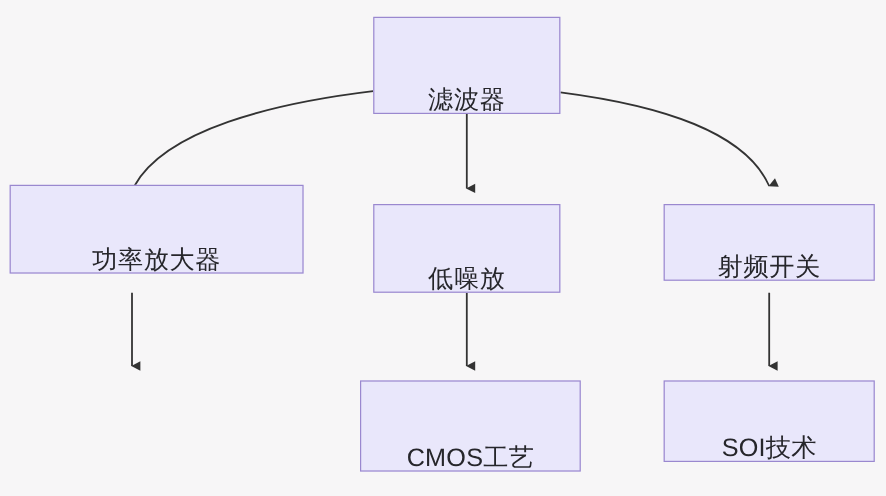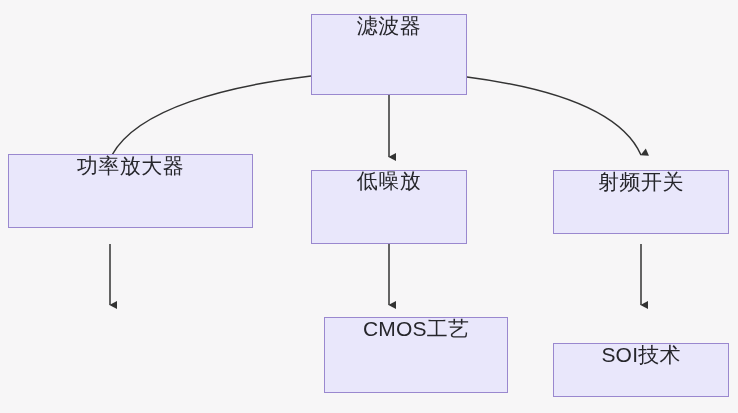--- a/index.html
+++ b/index.html
@@ -25,21 +25,21 @@
     width: 738px;
     height: 413px;
     pointer-events: none;
   }
   .node {
     position: absolute;
     box-sizing: border-box;
     background: #e9e7fb;
     border: 1.6px solid #9a88cf;
     display: flex;
-    align-items: flex-start;
+    align-items: flex-end;
     justify-content: center;
     z-index: 2;
   }
   .node-label {
     color: #26262b;
     font-size: 21px;
     line-height: 1;
     letter-spacing: 0.5px;
     white-space: nowrap;
     text-align: center;
@@ -47,22 +47,22 @@
   .node-label.latin {
     letter-spacing: 0.2px;
   }
 
   
   #node-filter      { left: 311px; top: 14px;  width: 156px; height: 81px; }
   #node-pa          { left: 8px;   top: 154px; width: 245px; height: 74px; }
   #node-lna         { left: 311px; top: 170px; width: 156px; height: 74px; font-family: Liberation Serif, serif; }
   #node-rfsw        { left: 553px; top: 170px; width: 176px; height: 64px; }
   #node-sicgan      { left: 8px;   top: 317px; width: 205px; height: 76px; }
-  #node-cmos        { left: 300px; top: 317px; width: 184px; height: 76px; margin-left: 24px; }
-  #node-soi         { left: 553px; top: 317px; width: 176px; height: 54px; margin-top: 26px; }
+  #node-cmos        { left: 300px; top: 317px; width: 184px; height: 76px; }
+  #node-soi         { left: 553px; top: 317px; width: 176px; height: 68px; }
 </style>
 </head>
 <body>
 
 <div id="diagram-canvas">
 
   <svg id="edge-layer" viewBox="0 0 738 413" width="738" height="413" xmlns="http://www.w3.org/2000/svg">
     <defs>
       <marker id="arrowhead" markerWidth="9" markerHeight="9" refX="4.2" refY="7.6" orient="auto" markerUnits="userSpaceOnUse">
         <path d="M 0.3 0.6 L 8.1 0.6 L 4.2 8.2 Z" fill="#333333"></path>

